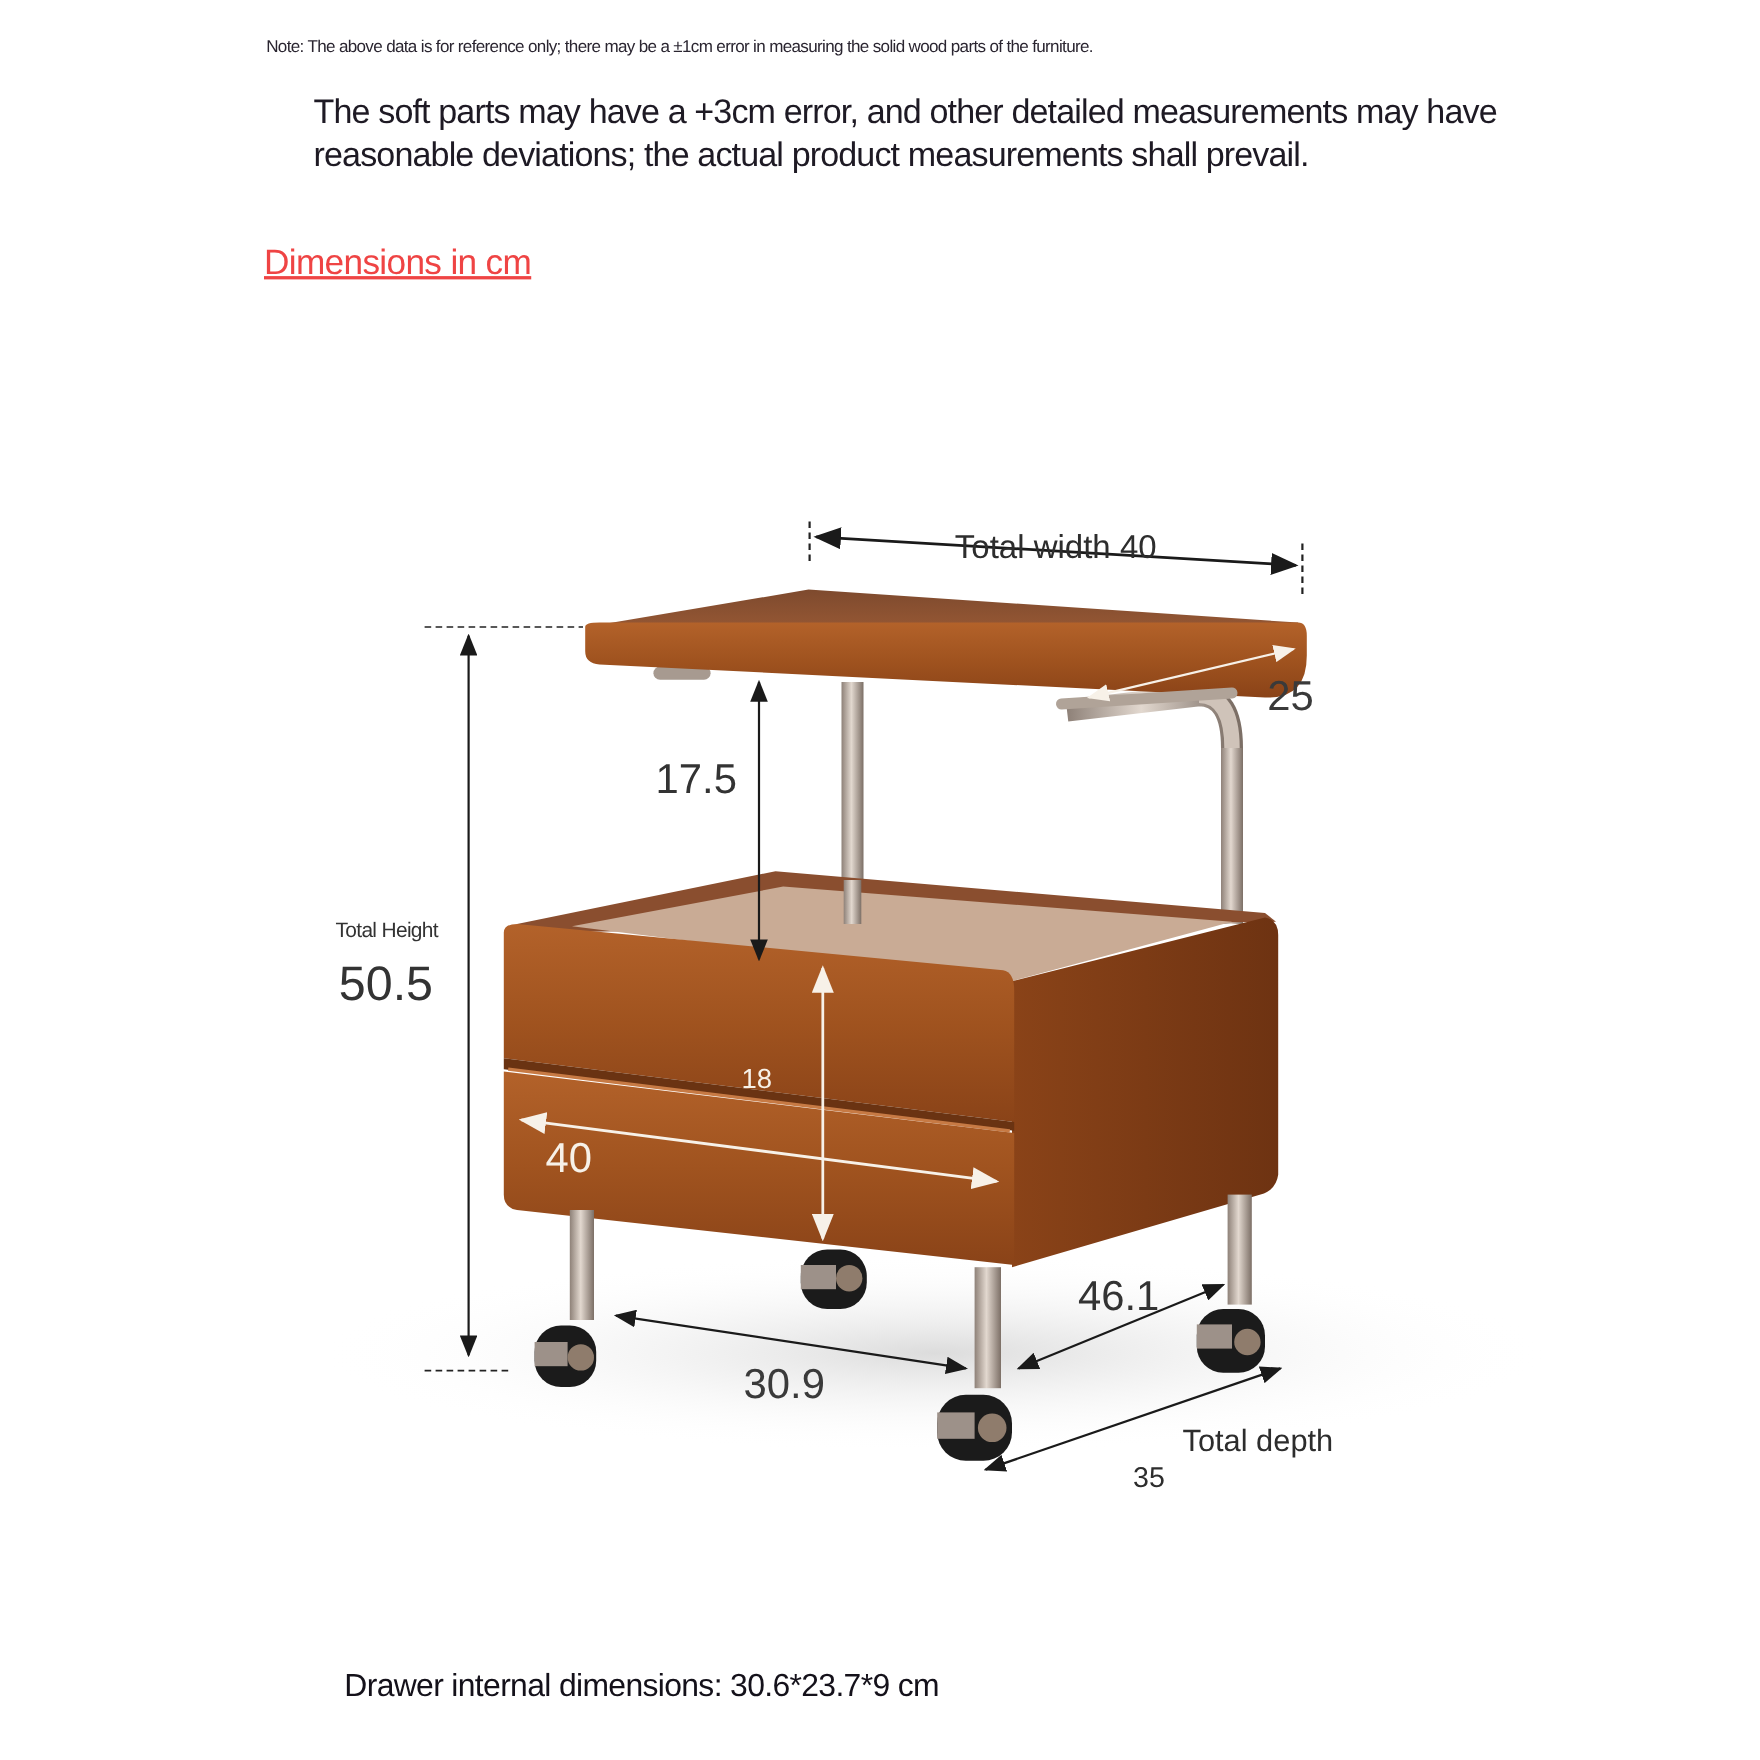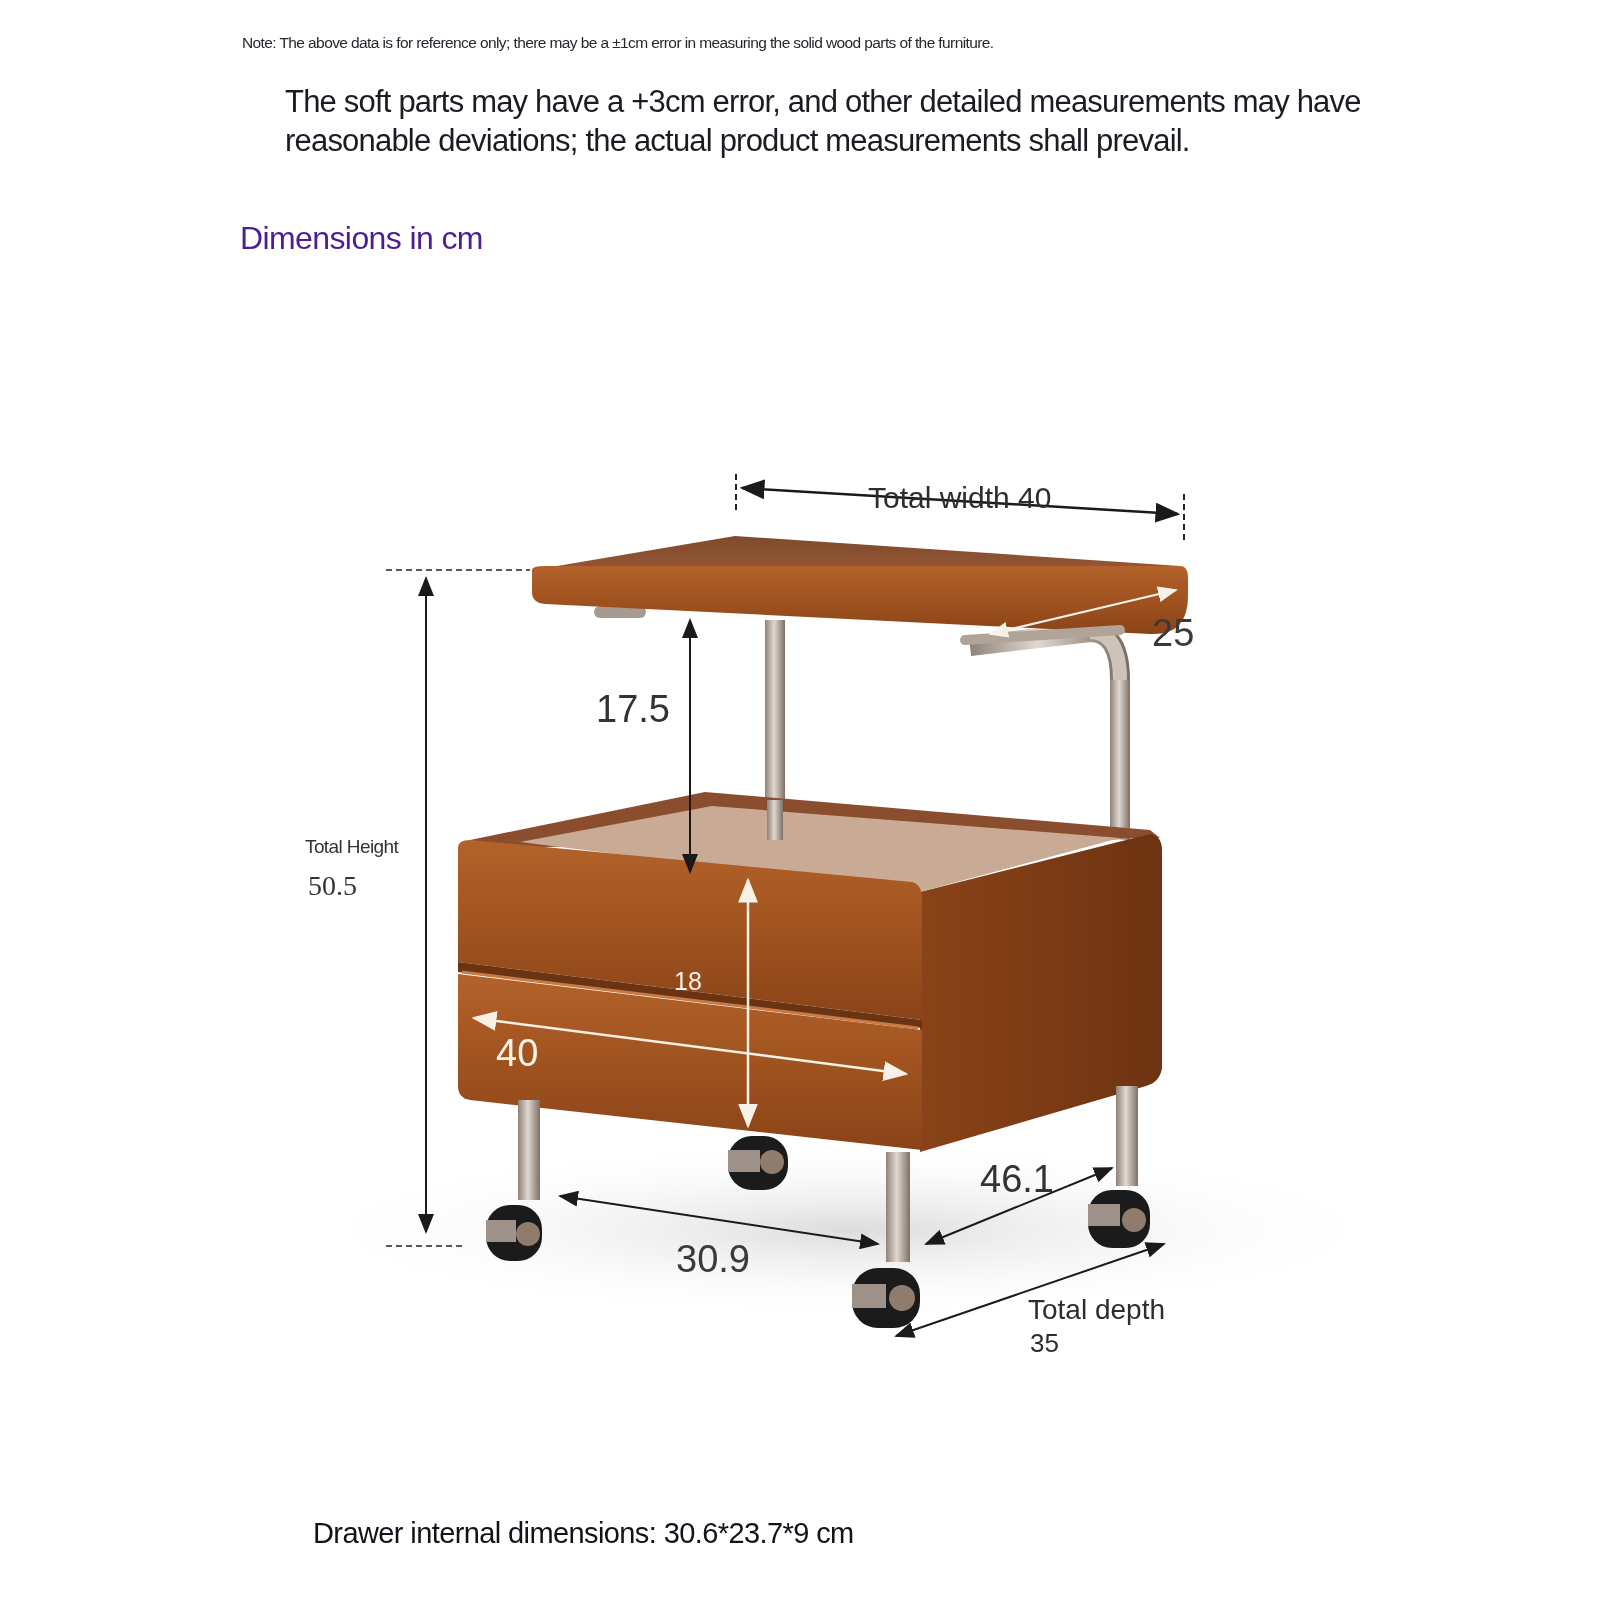--- a/index.html
+++ b/index.html
@@ -10,22 +10,23 @@
   .abs { position: absolute; }
   .note-small {
     left: 242px; top: 34px; font-size: 15.5px; letter-spacing: -0.6px; color: #2a2530;
     font-family: "Liberation Sans", sans-serif; white-space: nowrap;
   }
   .note-large {
     left: 240px; top: 82px; width: 1120px; font-size: 31px; line-height: 39px; color: #1e1a24;
     letter-spacing: -0.8px; font-family: "Liberation Sans", sans-serif; margin-left: 45px;
   }
   .dim-title {
-    left: 240px; top: 220px; font-size: 32px; color: #4c1d95; letter-spacing: -0.6px;
+    left: 240px; top: 220px; font-size: 32px; color: #ef4444; letter-spacing: -0.6px;
     font-family: "Liberation Sans", sans-serif;
+    text-decoration: underline;
   }
   .drawer-note {
     left: 313px; top: 1517px; font-size: 29px; color: #14111a; letter-spacing: -0.6px;
     font-family: "Liberation Sans", sans-serif; white-space: nowrap;
   }
   .lbl { font-family: "Liberation Sans", sans-serif; color: #3a3a3a; white-space: nowrap; }
   .lbl-white { color: #f7f1e8; }
   svg.illus { position: absolute; left: 0; top: 0; }
 </style>
 </head>
@@ -137,21 +138,21 @@
 
   <line x1="926" y1="1244" x2="1112" y2="1168" stroke="#1a1a1a" stroke-width="2" marker-start="url(#arrowDark)" marker-end="url(#arrowDark)"></line>
 
   <line x1="896" y1="1336" x2="1164" y2="1244" stroke="#1a1a1a" stroke-width="2" marker-start="url(#arrowDark)" marker-end="url(#arrowDark)"></line>
 </svg>
 
 <div class="abs lbl" style="left:868px; top:442px; font-size:30px; color:#2d2d2d;margin-top:39px;">Total width 40</div>
 <div class="abs lbl" style="left:1152px; top:612px; font-size:38px; color:#3a3a3a;">25</div>
 <div class="abs lbl" style="left:596px; top:688px; font-size:38px; color:#333;">17.5</div>
 <div class="abs lbl" style="left:305px; top:836px; font-size:19px; color:#333; letter-spacing:-0.6px;">Total Height</div>
-<div class="abs lbl" style="left:308px; top:870px; font-size:28px; color:#333;font-family:Liberation Serif, serif;">50.5</div>
+<div class="abs lbl" style="left:308px; top:870px; font-size:44px; color:#333;">50.5</div>
 <div class="abs lbl lbl-white" style="left:674px; top:928px; font-size:25px;margin-top:39px;">18</div>
 <div class="abs lbl lbl-white" style="left:496px; top:1032px; font-size:38px;">40</div>
 <div class="abs lbl" style="left:676px; top:1238px; font-size:38px; color:#3a3a3a;">30.9</div>
 <div class="abs lbl" style="left:980px; top:1158px; font-size:38px; color:#333;">46.1</div>
-<div class="abs lbl" style="left:1028px; top:1294px; font-size:28px; color:#2d2d2d;">Total depth</div>
+<div class="abs lbl" style="left:1075px; top:1294px; font-size:28px; color:#2d2d2d;">Total depth</div>
 <div class="abs lbl" style="left:1030px; top:1328px; font-size:26px; color:#2d2d2d;">35</div>
 
 <div class="abs drawer-note">Drawer internal dimensions: 30.6*23.7*9 cm</div>
 
 </body></html>

